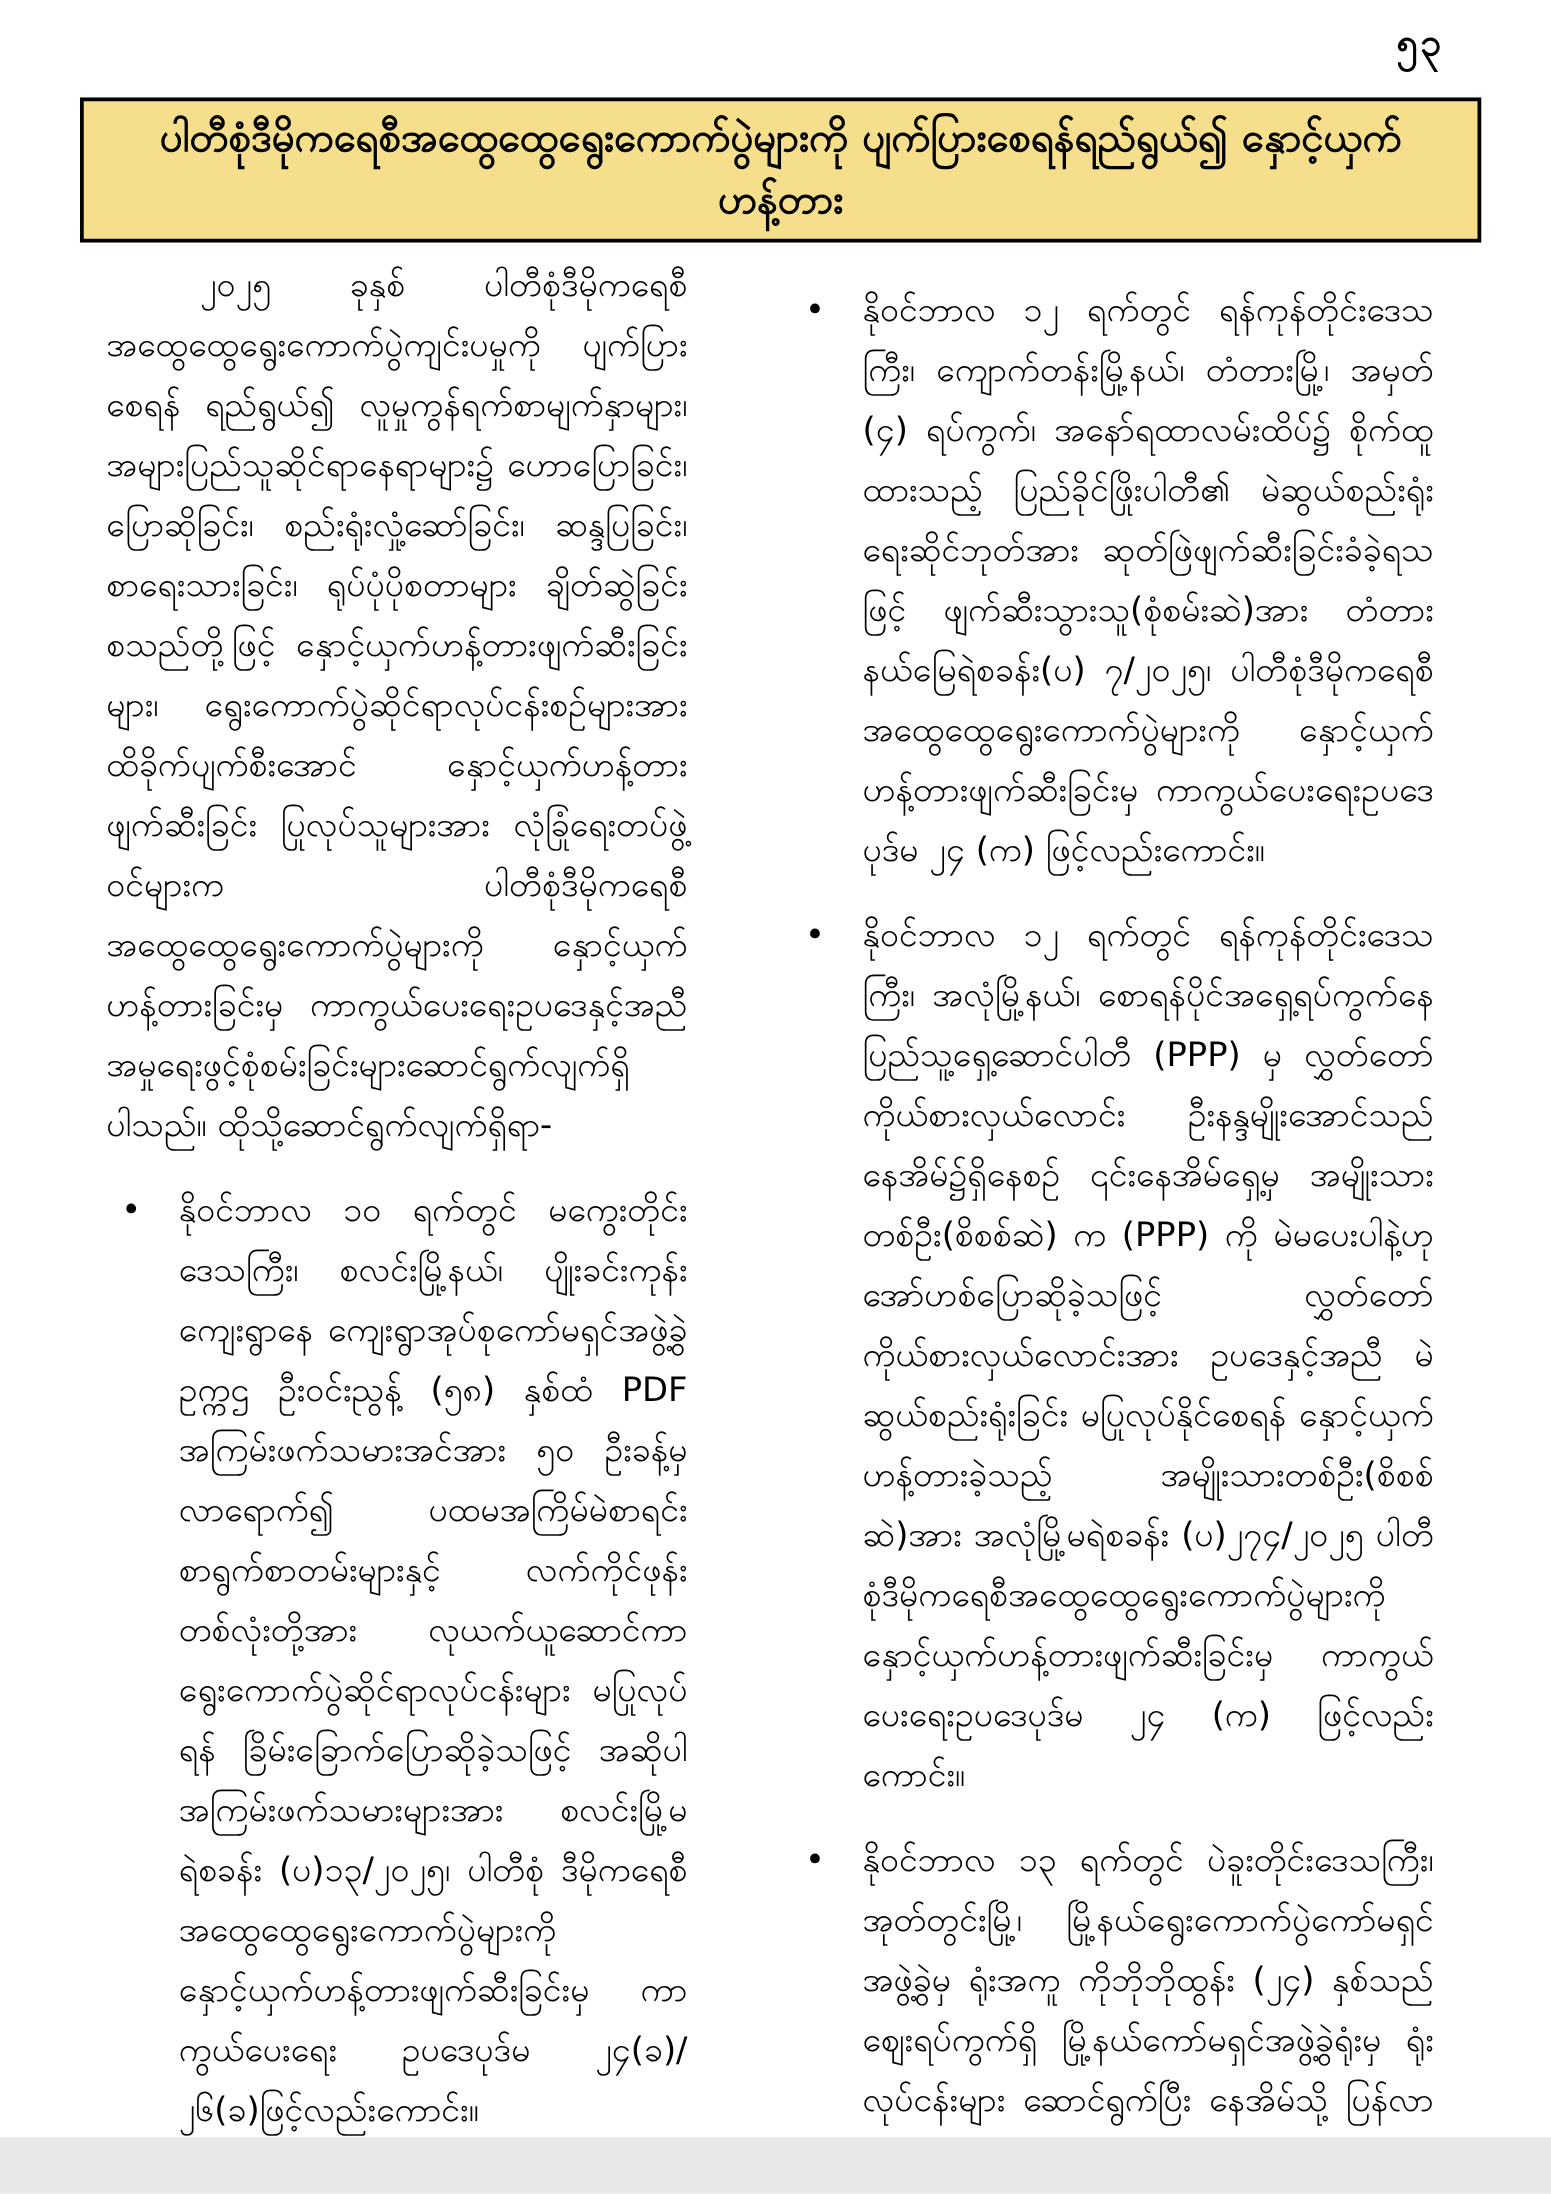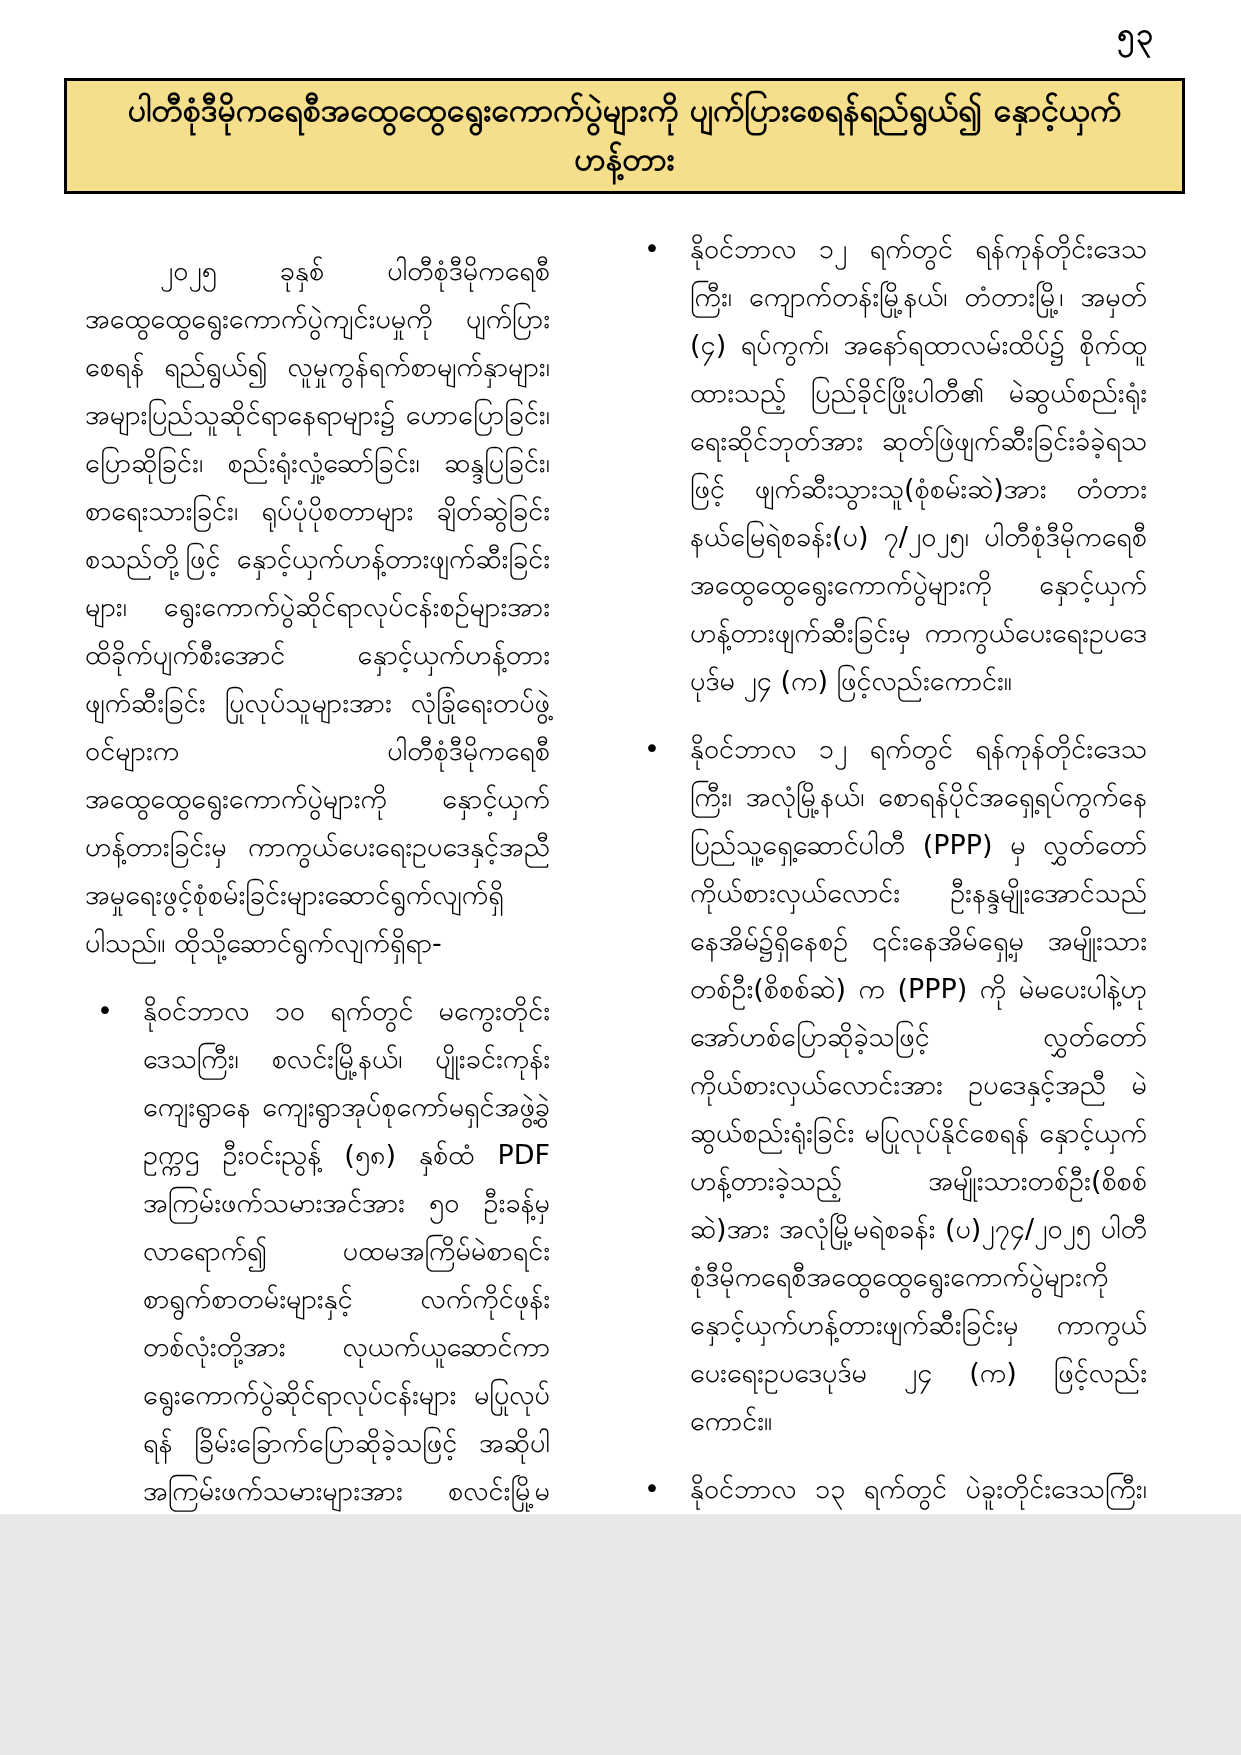--- a/index.html
+++ b/index.html
@@ -6,21 +6,21 @@
     --title-bg: #f6df8c;
     --title-border: #000000;
     --text-color: #000000;
     --page-bg: #ffffff;
   }
   * { margin: 0; padding: 0; box-sizing: border-box; }
   html, body { background: #e8e8e8; }
   .page {
     position: relative;
     width: 1241px;
-    height: 1514px;
+    height: 1710px;
     margin: 0 auto;
     background: var(--page-bg);
     color: var(--text-color);
     font-family: "DejaVu Sans", "Liberation Sans", sans-serif;
     overflow: hidden;
   }
   .page-number {
     position: absolute;
     top: 14px;
     right: 86px;
@@ -50,21 +50,21 @@
     display: flex;
     gap: 82px;
   }
   .col {
     font-size: 27px;
     line-height: 48px;
     text-align: justify;
   }
   .col-left  { width: 465px; }
   .col-right { width: 515px; }
-  .intro { text-indent: 75px; margin-top: 42px; }
+  .intro { text-indent: 75px; }
   .continuation { padding-left: 58px; }
   .bullet-list { list-style: none; }
   .bullet-item {
     position: relative;
     margin-top: 20px;
     padding-left: 58px;
   }
   .bullet-dot {
     position: absolute;
     left: 12px;

